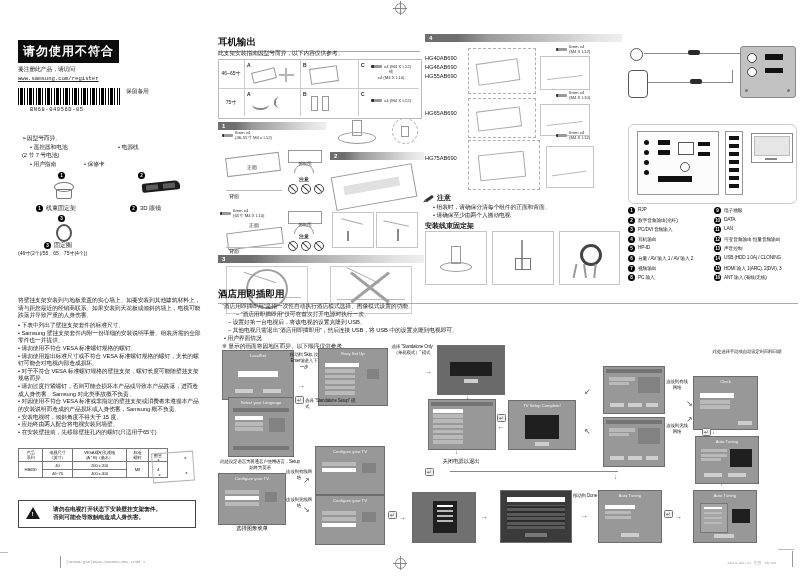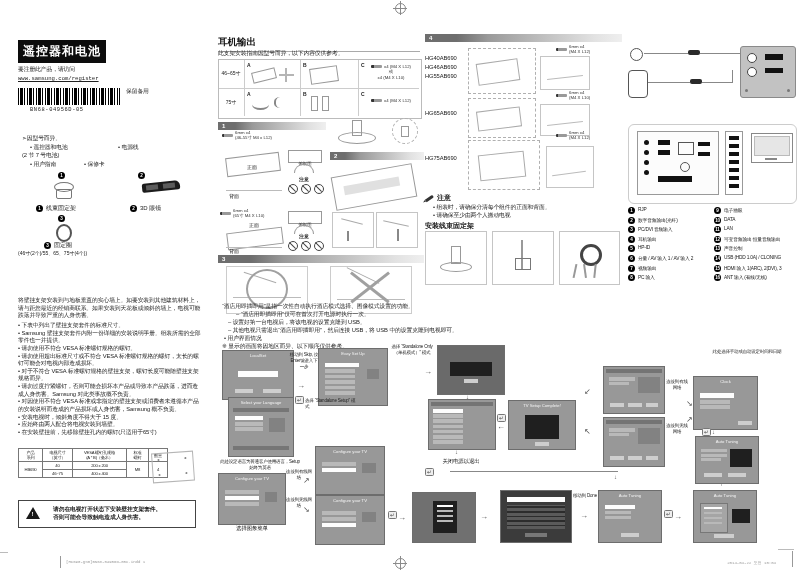--- a/index.html
+++ b/index.html
@@ -54,21 +54,21 @@
 
 <div id="page">
 
   <div class="reg" style="left:395px;top:3px;"></div>
   <div class="reg" style="left:395px;top:558px;"></div>
   <div class="line" style="left:0;top:552px;width:8px;height:1px;background:#bbb;"></div>
   <div class="line" style="left:778px;top:549px;width:16px;height:1px;background:#bbb;"></div>
   <div class="line" style="left:792px;top:551px;width:1px;height:16px;background:#999;"></div>
   <div class="line" style="left:60px;top:556px;width:1px;height:12px;background:#999;"></div>
 
-  <div class="abs masthead" style="left:18px;top:40px;">遥控器和电池</div>
+  <div class="abs masthead" style="left:18px;top:40px;">请勿使用不符合</div>
   <div class="abs t6" style="left:18px;top:66px;">要注册此产品，请访问</div>
   <div class="abs mono" style="left:18px;top:75px;font-size:5.6px;text-decoration:underline;">www.samsung.com/register</div>
   <div class="abs barcode" style="left:18px;top:88px;width:102px;height:17px;"></div>
   <div class="abs t6" style="left:126px;top:88px;">保留备用</div>
   <div class="abs mono" style="left:30px;top:107px;font-size:5.4px;letter-spacing:0.6px;">BN68-04956D-05</div>
 
   <div class="abs t6" style="left:22px;top:135px;">➣因型号而异。</div>
   <div class="abs t6" style="left:30px;top:144px;">• 遥控器和电池</div>
   <div class="abs t6" style="left:118px;top:144px;">• 电源线</div>
   <div class="abs t6" style="left:22px;top:152px;">(2 节 7 号电池)</div>
@@ -411,20 +411,21 @@
     <div class="lgd">
         <span class="cn">15</span>
         <span>HDMI 输入 1(ARC), 2(DVI), 3</span>
       </div>
     <div class="lgd">
         <span class="cn">16</span>
         <span>ANT 输入 (有线/无线)</span>
       </div>
   </div>
 
+  <div class="abs h1" style="left:218px;top:288px;width:580px;">酒店用即插即用</div>
   <div class="abs t6" style="left:222px;top:303px;">“酒店用即插即用”是指一次性自动执行酒店模式选择、图像模式设置的功能。</div>
   <div class="abs t6" style="left:236px;top:311px;">– “酒店用即插即用”仅可在首次打开电源时执行一次。</div>
   <div class="abs t6" style="left:228px;top:319px;">– 设置好第一台电视后，将该电视的设置克隆到 USB。</div>
   <div class="abs t6" style="left:228px;top:327px;">– 其他电视只需退出“酒店用即插即用”，然后连接 USB，将 USB 中的设置克隆到电视即可。</div>
   <div class="abs t6" style="left:224px;top:335px;">• 用户界面情况</div>
   <div class="abs t6" style="left:222px;top:343px;">※ 显示的画面将因地区而异、以下顺序仅供参考。</div>
 
   <div class="scr" style="left:222px;top:350px;width:70px;height:48px;">
     <div class="ttl">LocalSet</div>
     <div class="mbar w" style="left:15px;top:20px;width:40px;height:6px;"></div>

